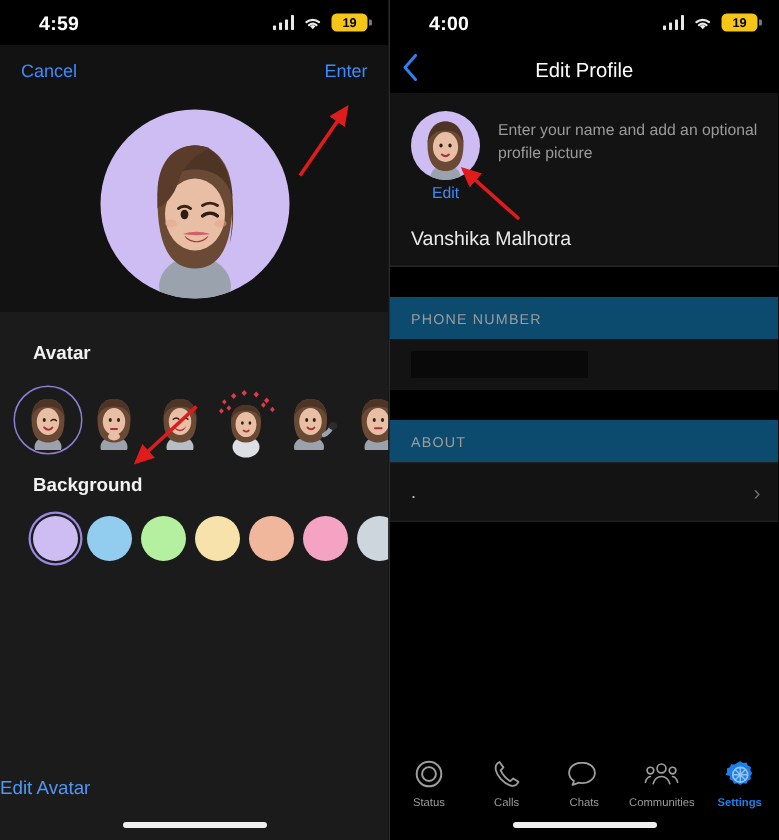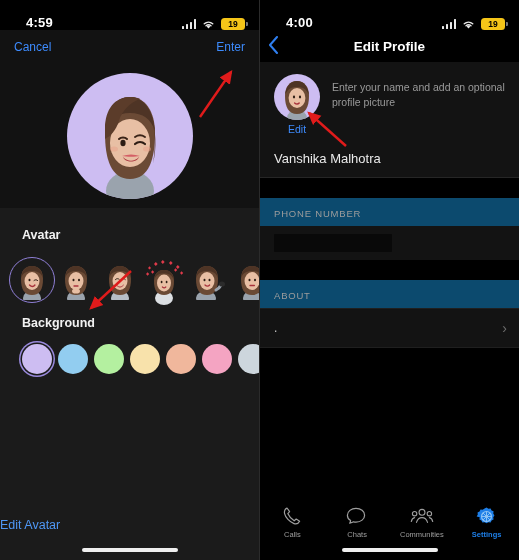--- a/index.html
+++ b/index.html
@@ -9,21 +9,21 @@
     font-family: "Liberation Sans", sans-serif;
     overflow: hidden;
   }
   .screens { display: flex; width: 519px; height: 560px; }
   .phone { position: relative; height: 560px; overflow: hidden; background: #000; }
   .phone.left  { width: 259px; background: #0d0d0d; }
   .phone.right { width: 260px; background: #000; border-left: 1px solid #2b2b2b; }
 
   
   .statusbar {
-    height: 30px; display: flex; align-items: flex-end;
+    height: 30px; display: flex; align-items: center;
     justify-content: space-between; padding: 0 14px 0 26px;
     background: #000; color: #fff;
   }
   .sb-time { font-size: 13px; font-weight: bold; letter-spacing: .2px; }
   .sb-right { display: flex; align-items: center; gap: 5px; }
   .bars { display: flex; align-items: flex-end; gap: 1.5px; height: 10px; }
   .bars i { display: block; width: 2.5px; background: #e9e9e9; border-radius: .5px; }
   .bars i:nth-child(1){ height: 3px; }
   .bars i:nth-child(2){ height: 5px; }
   .bars i:nth-child(3){ height: 7.5px; }
@@ -76,21 +76,21 @@
     position: absolute; bottom: 8px; left: 50%; transform: translateX(-50%);
     width: 96px; height: 4px; border-radius: 3px; background: #efefef;
   }
 
   
   .r-navbar {
     height: 32px; display: flex; align-items: center; position: relative;
     background: #000;
   }
   .r-back { position: absolute; left: 8px; font-size: 18px; color: #2f7ff0; line-height: 1; }
-  .r-title { width: 100%; text-align: center; font-size: 13.5px; color: #fff; font-weight: bold; }
+  .r-title { width: 100%; text-align: center; font-size: 13.5px; color: #fff; font-weight: normal; }
   .r-card { background: #131313; }
   .r-prof { display: flex; padding: 12px 14px 4px 14px; gap: 12px; }
   .r-avwrap { width: 46px; flex: none; text-align: center; }
   .small-avatar {
     width: 46px; height: 46px; border-radius: 50%;
     background: #cdbdf2; position: relative; overflow: hidden;
   }
   .r-edit { font-size: 10.5px; color: #3d8bfd; margin-top: 3px; }
   .r-hint { font-size: 10.5px; color: #9a9a9a; line-height: 1.45; padding-top: 6px; }
   .r-name {
@@ -358,20 +358,29 @@
     <div class="r-label">ABOUT</div>
     <div class="r-about">
       <div class="r-about-val">.</div>
       <div class="chev">›</div>
     </div>
 
     <div class="tabbar">
       <div class="tab">
         <div class="tab-ico">
           <svg width="20" height="20" viewBox="0 0 20 20">
+              <circle cx="10" cy="10" r="8.2" stroke="#9e9e9e" stroke-width="1.3" fill="none"></circle>
+              <circle cx="10" cy="10" r="4.6" stroke="#9e9e9e" stroke-width="1.3" fill="none"></circle>
+            </svg>
+        </div>
+        <div class="tab-lbl">Status</div>
+      </div>
+      <div class="tab">
+        <div class="tab-ico">
+          <svg width="20" height="20" viewBox="0 0 20 20">
               <path d="M5 2c-2 1-3 3-2.4 5.6C3.4 11.4 7.6 16 12 17.6c2.6.9 4.6-.4 5.6-2.4l-3.4-2.2-2 1.8C10 13.4 7 10.4 5.8 7.6l1.8-2L5 2z" stroke="#9e9e9e" stroke-width="1.2" fill="none" stroke-linejoin="round"></path>
             </svg>
         </div>
         <div class="tab-lbl">Calls</div>
       </div>
       <div class="tab">
         <div class="tab-ico">
           <svg width="22" height="18" viewBox="0 0 22 18">
               <path d="M10 1.4c-4.8 0-8.6 3-8.6 6.8 0 2.2 1.2 4.2 3.2 5.4-.2 1.4-.9 2.6-.9 2.6s2.4-.5 3.8-1.4c.8.2 1.6.3 2.5.3 4.8 0 8.6-3 8.6-6.9S14.8 1.4 10 1.4z" stroke="#9e9e9e" stroke-width="1.2" fill="none" stroke-linejoin="round"></path>
             </svg>

